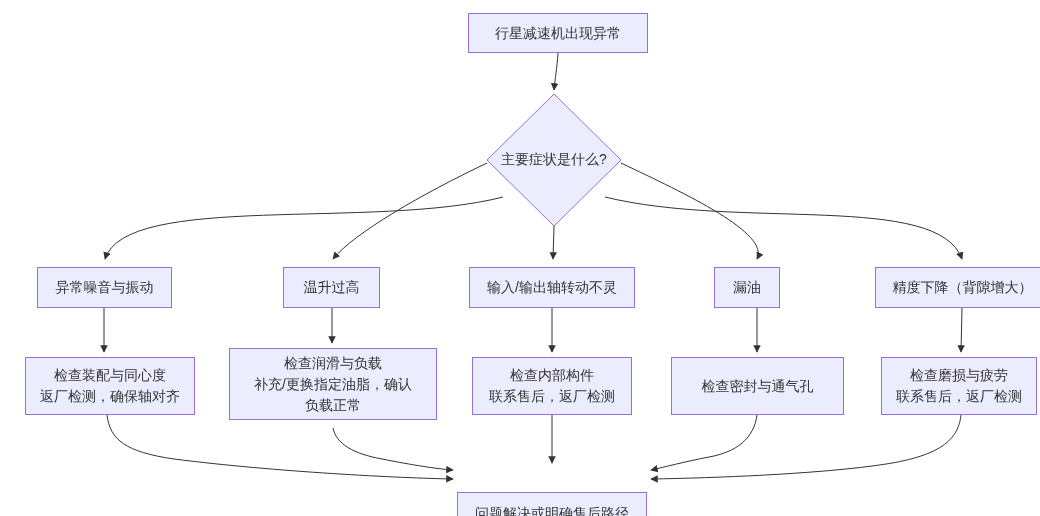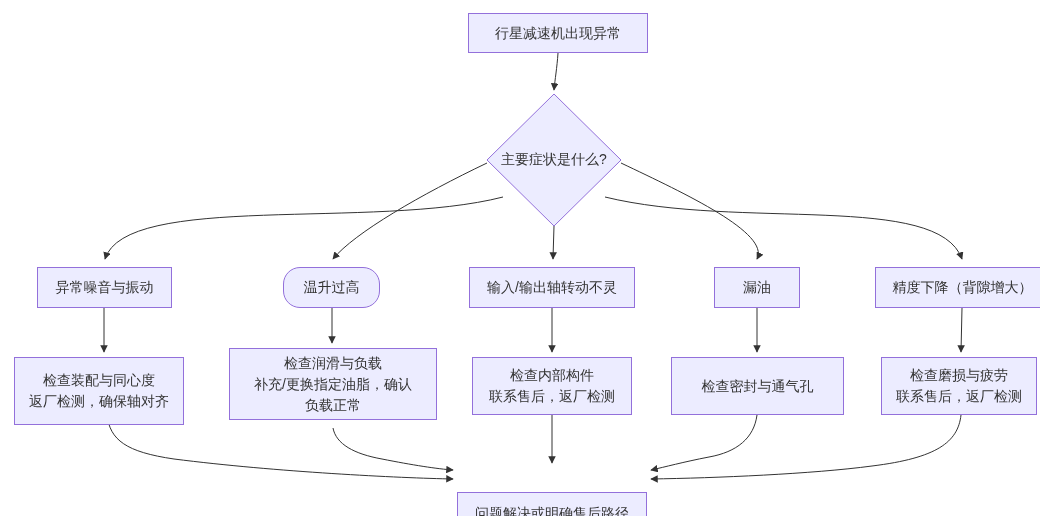--- a/index.html
+++ b/index.html
@@ -87,34 +87,34 @@
     <span>行星减速机出现异常</span>
   </div>
 
   <div class="diamond-label" style="left:473px; top:146px; width:134px; height:28px;">
     <span>主要症状是什么?</span>
   </div>
 
   <div class="node" style="left:23px; top:267px; width:135px; height:41px;">
     <span>异常噪音与振动</span>
   </div>
-  <div class="node" style="left:269px; top:267px; width:97px; height:41px;border-radius:17px;">
+  <div class="node" style="left:269px; top:267px; width:97px; height:41px;">
     <span>温升过高</span>
   </div>
   <div class="node" style="left:455px; top:267px; width:166px; height:41px;">
     <span>输入/输出轴转动不灵</span>
   </div>
-  <div class="node" style="left:700px; top:267px; width:86px; height:41px;">
+  <div class="node" style="left:700px; top:267px; width:66px; height:41px;">
     <span>漏油</span>
   </div>
   <div class="node" style="left:861px; top:267px; width:175px; height:41px;">
     <span>精度下降（背隙增大）</span>
   </div>
 
-  <div class="node" style="left:0; top:357px; width:170px; height:68px;">
+  <div class="node" style="left:11px; top:357px; width:170px; height:58px;">
     <div>检查装配与同心度</div>
     <div>返厂检测，确保轴对齐</div>
   </div>
   <div class="node" style="left:215px; top:348px; width:208px; height:72px;">
     <div>检查润滑与负载</div>
     <div>补充/更换指定油脂，确认</div>
     <div>负载正常</div>
   </div>
   <div class="node" style="left:458px; top:357px; width:160px; height:58px;">
     <div>检查内部构件</div>

